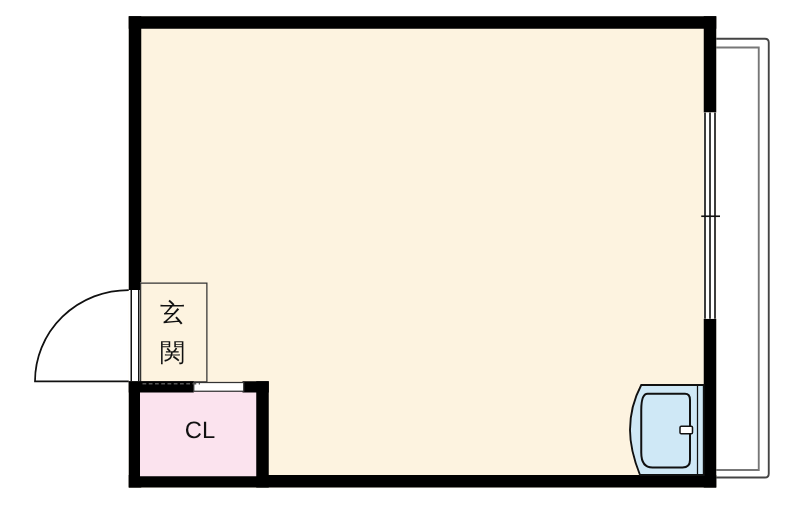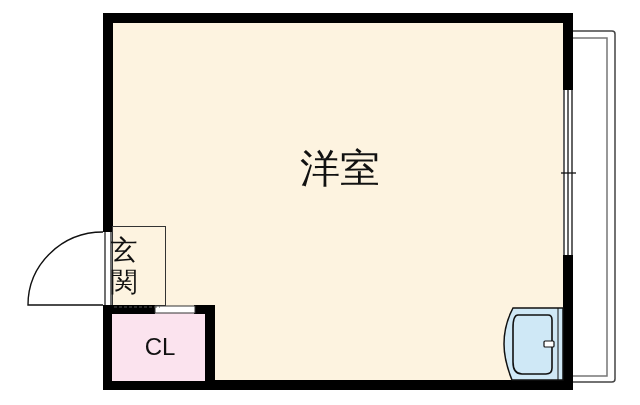--- a/index.html
+++ b/index.html
@@ -5,22 +5,22 @@
     html, body { margin: 0; padding: 0; background: #ffffff; }
     body { width: 640px; height: 405px; position: relative; overflow: hidden; font-family: "DejaVu Sans", "Liberation Sans", sans-serif; }
     .abs { position: absolute; box-sizing: border-box; }
     .wall { background: #000; }
     .room-main { background: #FDF3E0; }
     .room-cl { background: #FBE3EE; }
     .entry-box { background: #FDF3E0; border: 1.5px solid #333; }
     .label { position: absolute; color: #111; text-align: center; line-height: 1; }
     .main-label { left: 250px; top: 148px; width: 180px; font-size: 40px; }
     .main-label div { margin-bottom: 4px; }
-    .entry-label { left: 104px; top: 234px; width: 40px; font-size: 27px; line-height: 32px; }
-    .cl-label { left: 118px; top: 335px; width: 84px; font-size: 24px; font-family: "Liberation Sans", sans-serif; }
+    .entry-label { left: 118px; top: 234px; width: 40px; font-size: 20px; line-height: 32px; }
+    .cl-label { left: 118px; top: 335px; width: 84px; font-size: 19px; font-family: "Liberation Sans", sans-serif; }
     svg { position: absolute; left: 0; top: 0; }
   </style>
 </head>
 <body>
 
 <div class="abs" style="left:0;top:0;width:640px;height:405px;">
 
   <div class="abs room-main" style="left:103px;top:13px;width:470px;height:377px;"></div>
 
   <svg width="640" height="405">
@@ -64,21 +64,20 @@
   </svg>
 
   <svg width="640" height="405">
     <path d="M513 308 L563 308 L563 380 L512 380 Q504 360 504 344 Q504 325 513 308 Z" fill="#CFE8F6" stroke="#111" stroke-width="1.5"></path>
     <line x1="558" y1="308" x2="558" y2="380" stroke="#111" stroke-width="1"></line>
     <path d="M518 315 L548 315 Q552 315 552 320 L552 368 Q552 374 546 374 L522 374 Q513 374 513 362 L513 328 Q513 315 518 315 Z" fill="#CFE8F6" stroke="#111" stroke-width="1.6"></path>
     <rect x="544" y="341" width="10" height="6" rx="1" fill="#ffffff" stroke="#111" stroke-width="1.2"></rect>
   </svg>
 
   <div class="label main-label">
-    <div>洋室</div>
   </div>
 
   <div class="label entry-label">
     <span style="display:block;width:30px;margin:0 auto;word-break:break-all;">玄関</span>
   </div>
 
   <div class="label cl-label">CL</div>
 
 </div>
 

